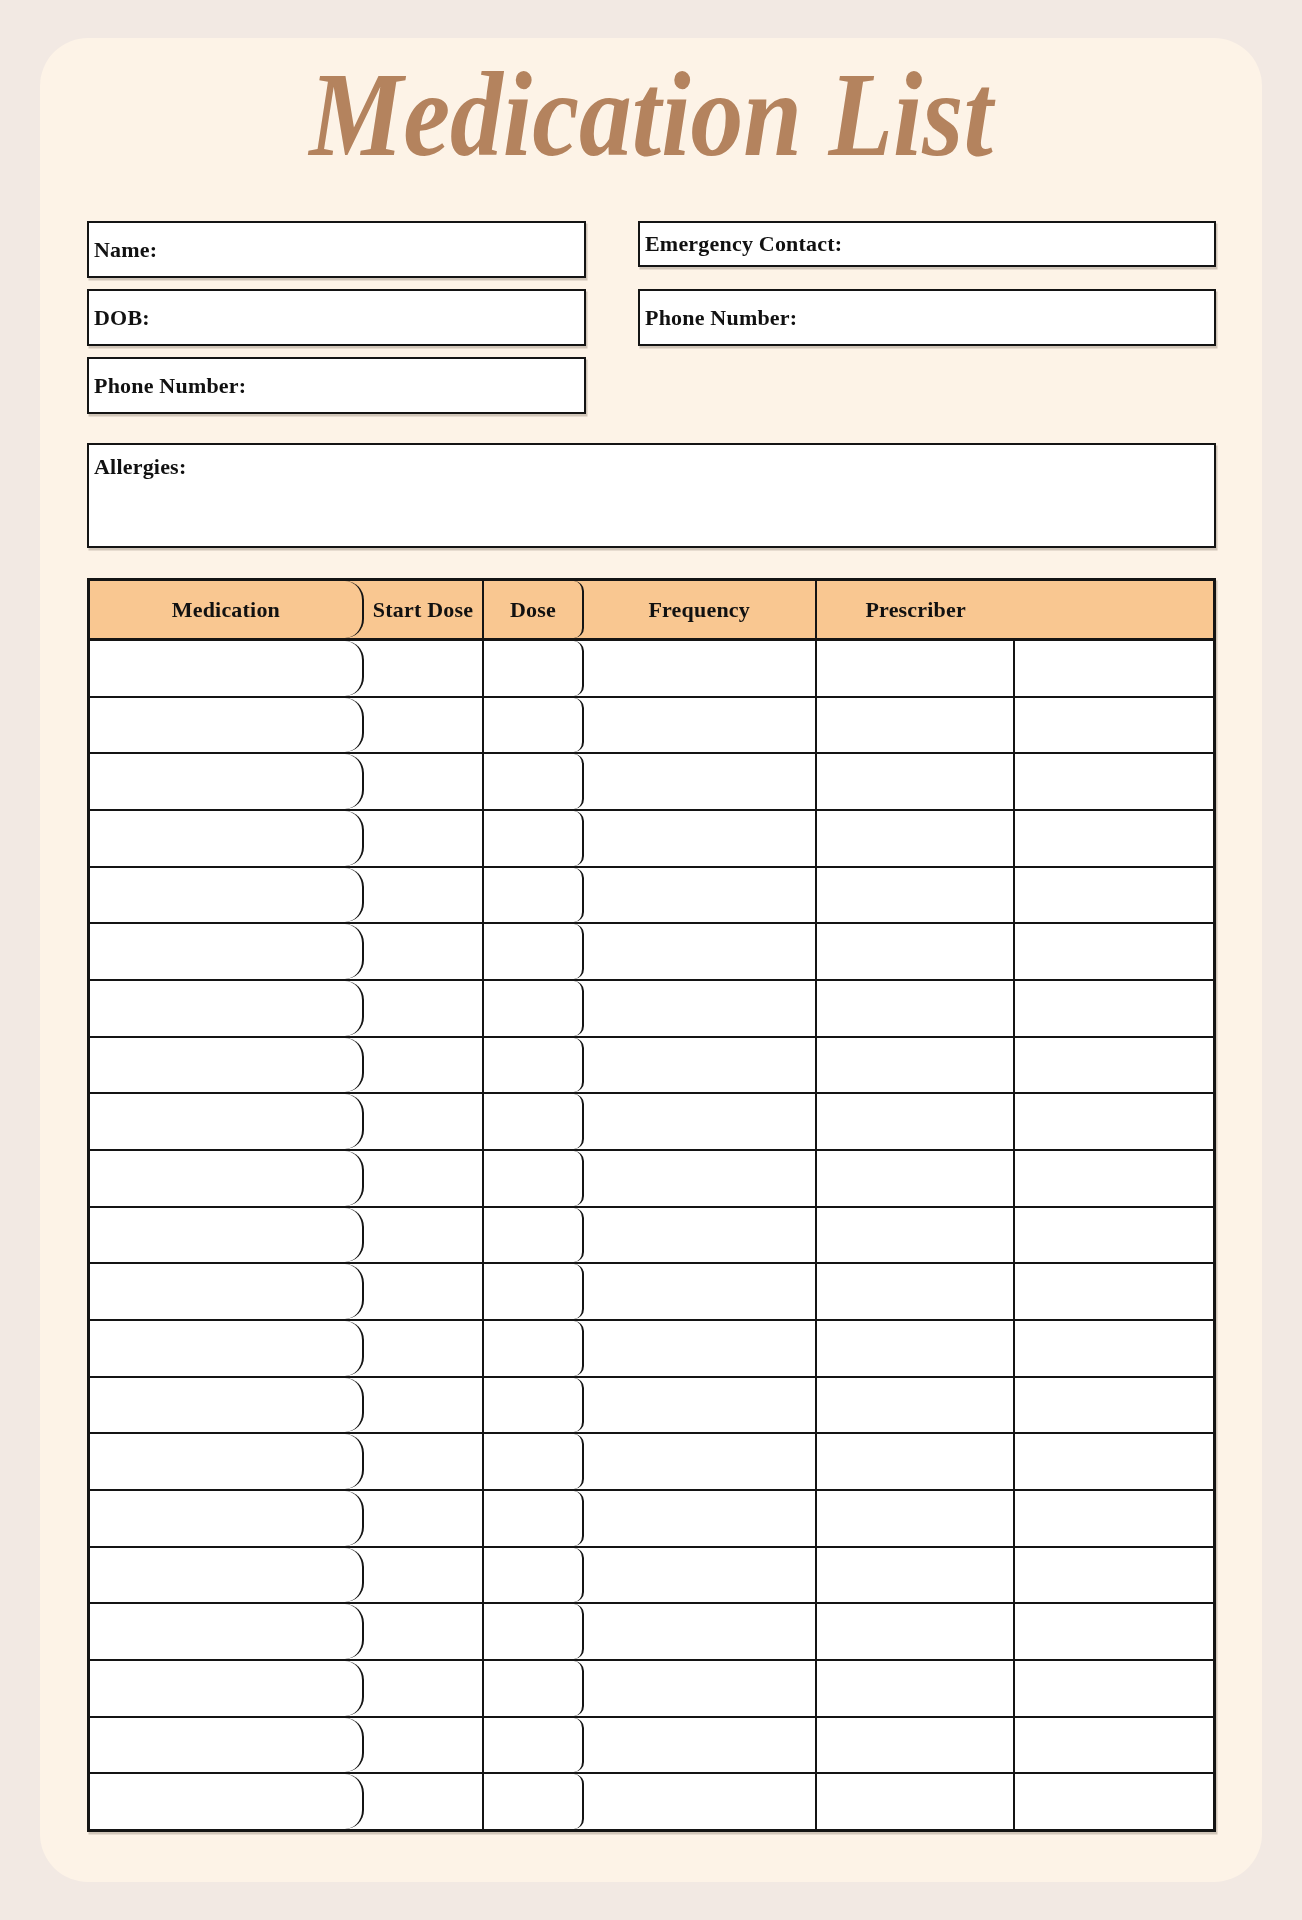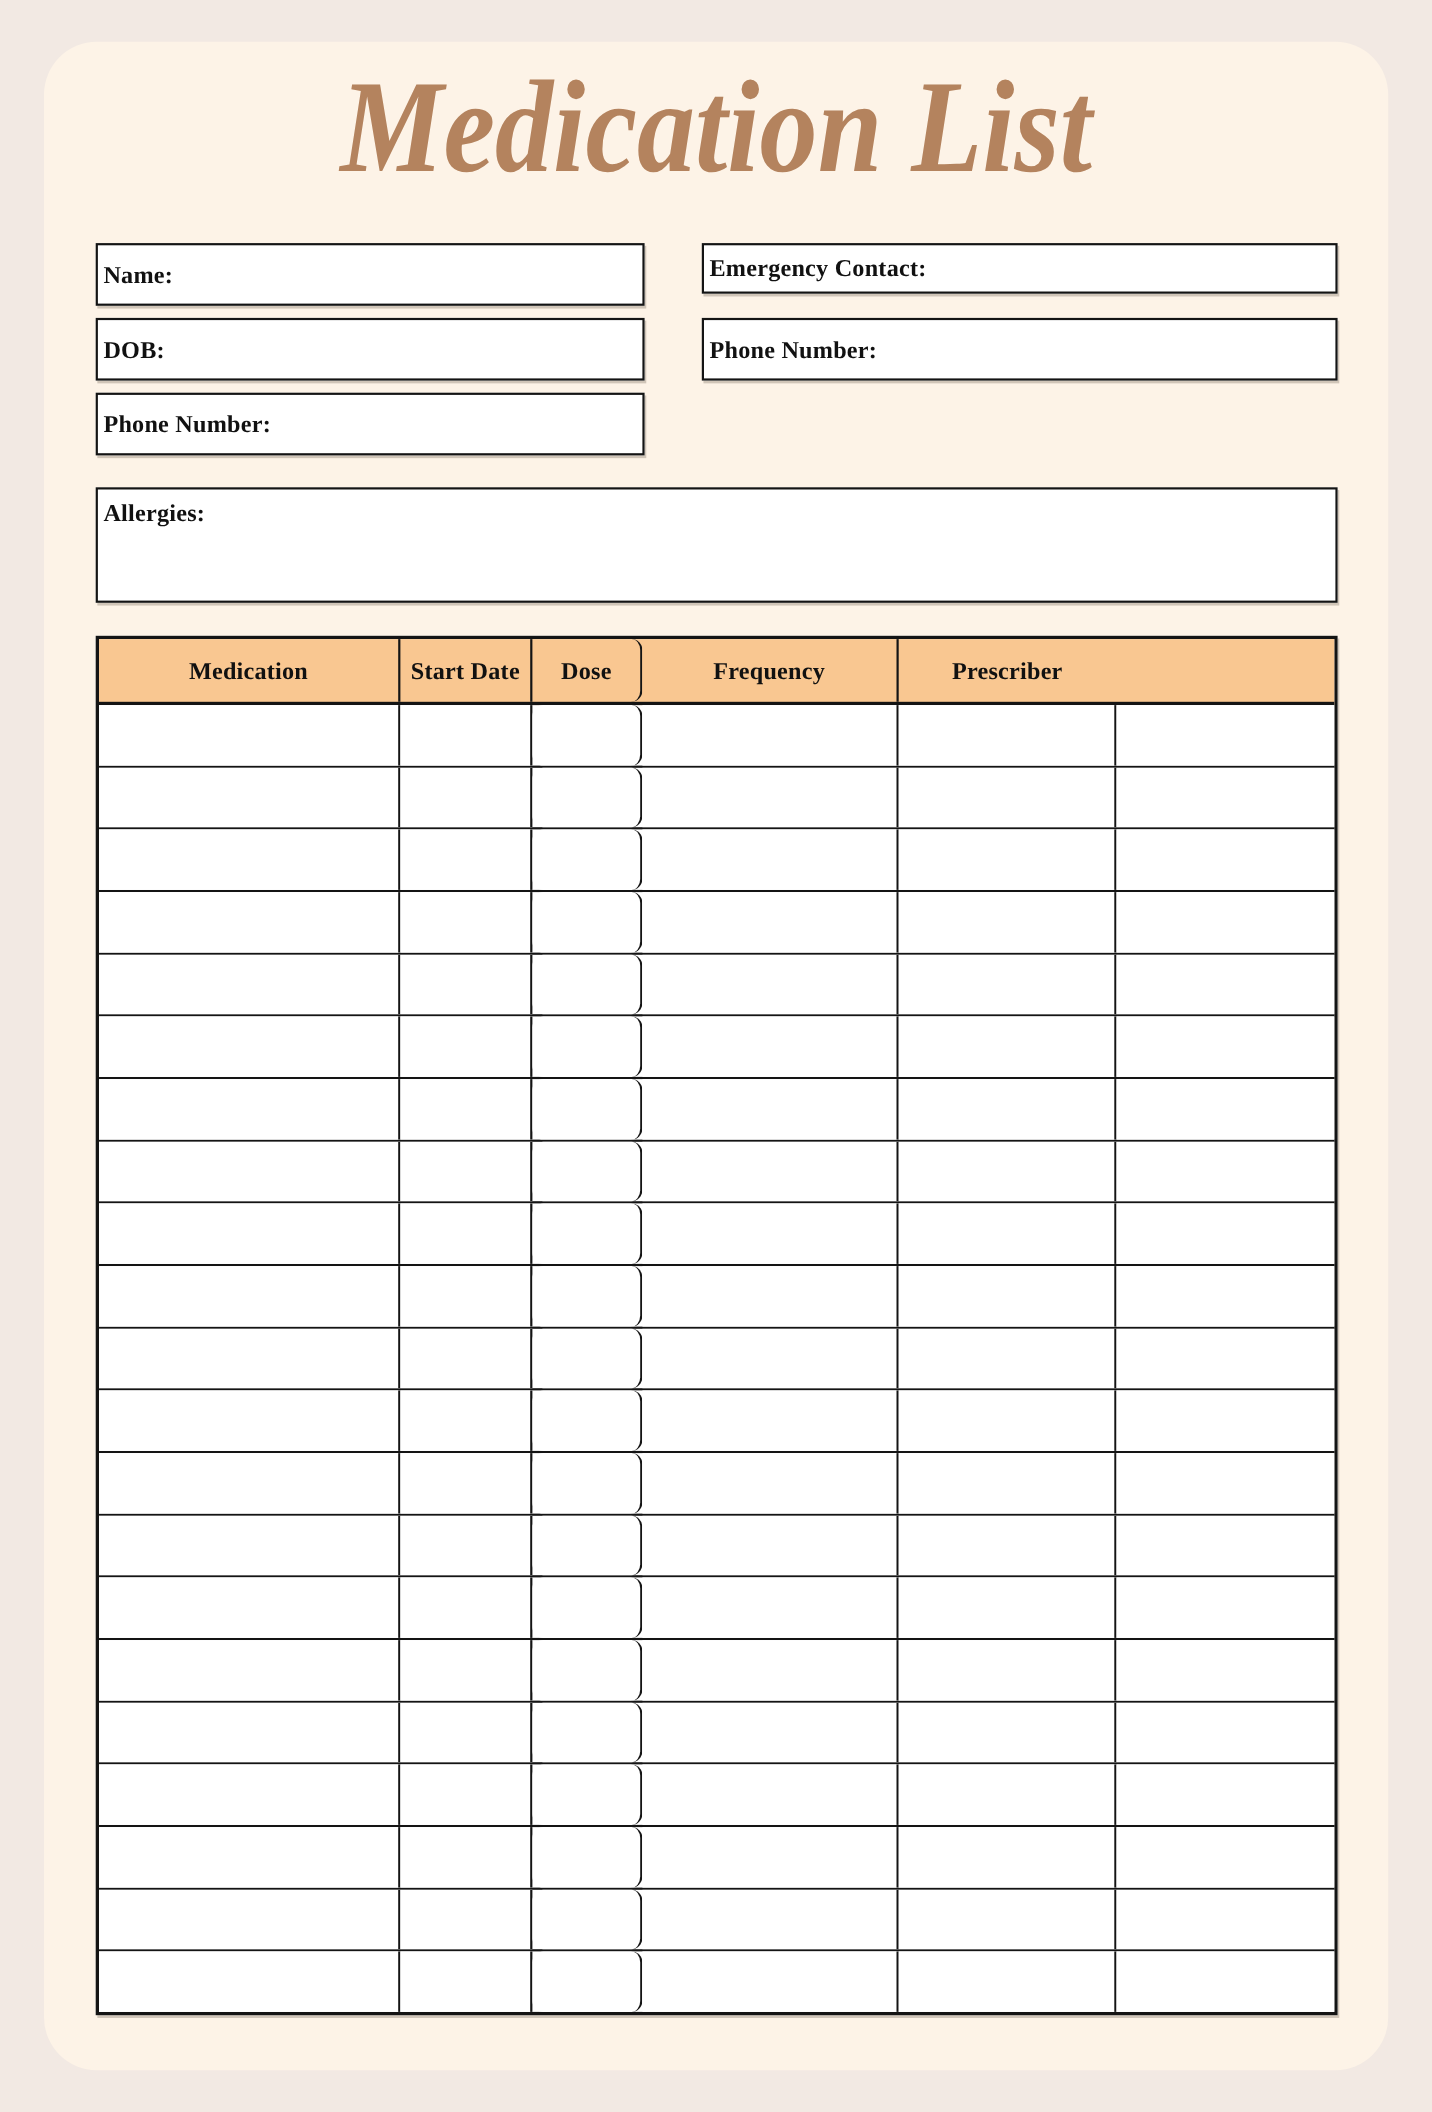--- a/index.html
+++ b/index.html
@@ -101,21 +101,21 @@
     display:flex;
     border-bottom:2.5px solid #141414;
   }
   .trow:last-child{border-bottom:none;}
   .cell{
     box-sizing:border-box;
     border-right:2.5px solid #141414;
     background:#FFFFFF;
   }
   .cell:last-child{border-right:none;}
-  .col0{width:24.38%;}
+  .col0{width:24.38%;border-radius:19px;}
   .col1{width:10.73%;}
   .col2{width:8.86%;border-radius:10px;}
   .col3{width:20.74%;}
   .col4{width:17.64%;}
   .col5{width:17.65%;}
 </style>
 </head>
 <body>
 
 <div class="card">
@@ -148,21 +148,21 @@
 </div>
 
 <div class="fbox" id="allergies-box">
   <span class="flabel">Allergies:</span>
   <span class="fvalue"></span>
 </div>
 
 <div class="med-table">
   <div class="thead">
     <div class="th col0">Medication</div>
-    <div class="th col1">Start Date</div>
+    <div class="th col1">Start Dose</div>
     <div class="th col2">Dose</div>
     <div class="th col3">Frequency</div>
     <div class="th col4">Prescriber</div>
   </div>
   <div class="tbody">
       <div class="trow">
         <div class="cell col0"></div>
         <div class="cell col1"></div>
         <div class="cell col2"></div>
         <div class="cell col3"></div>

